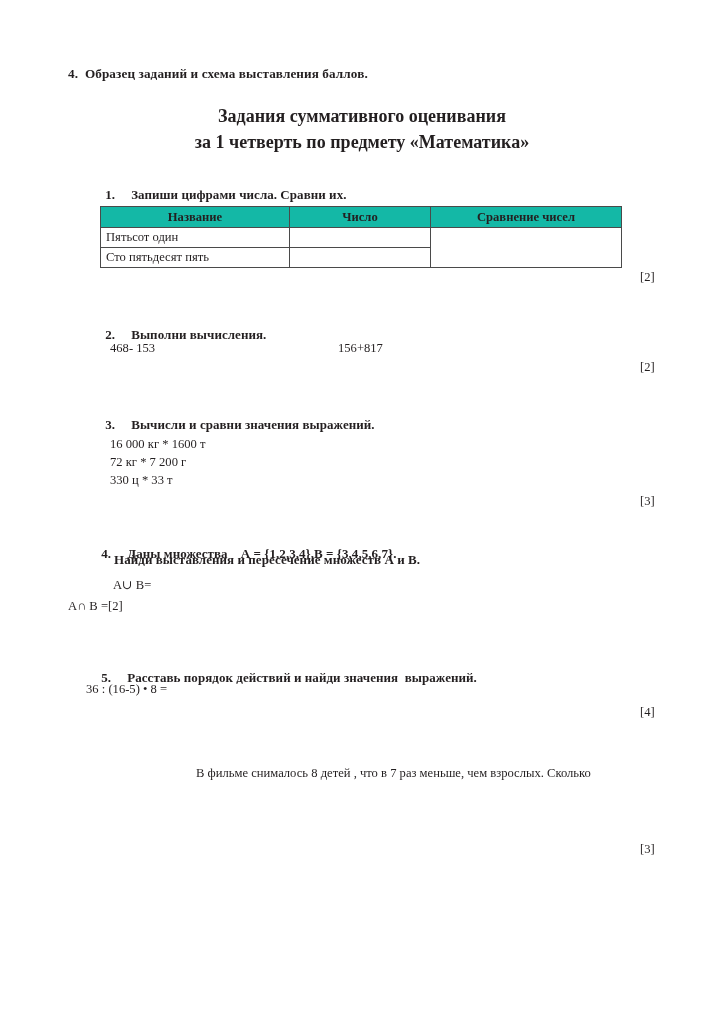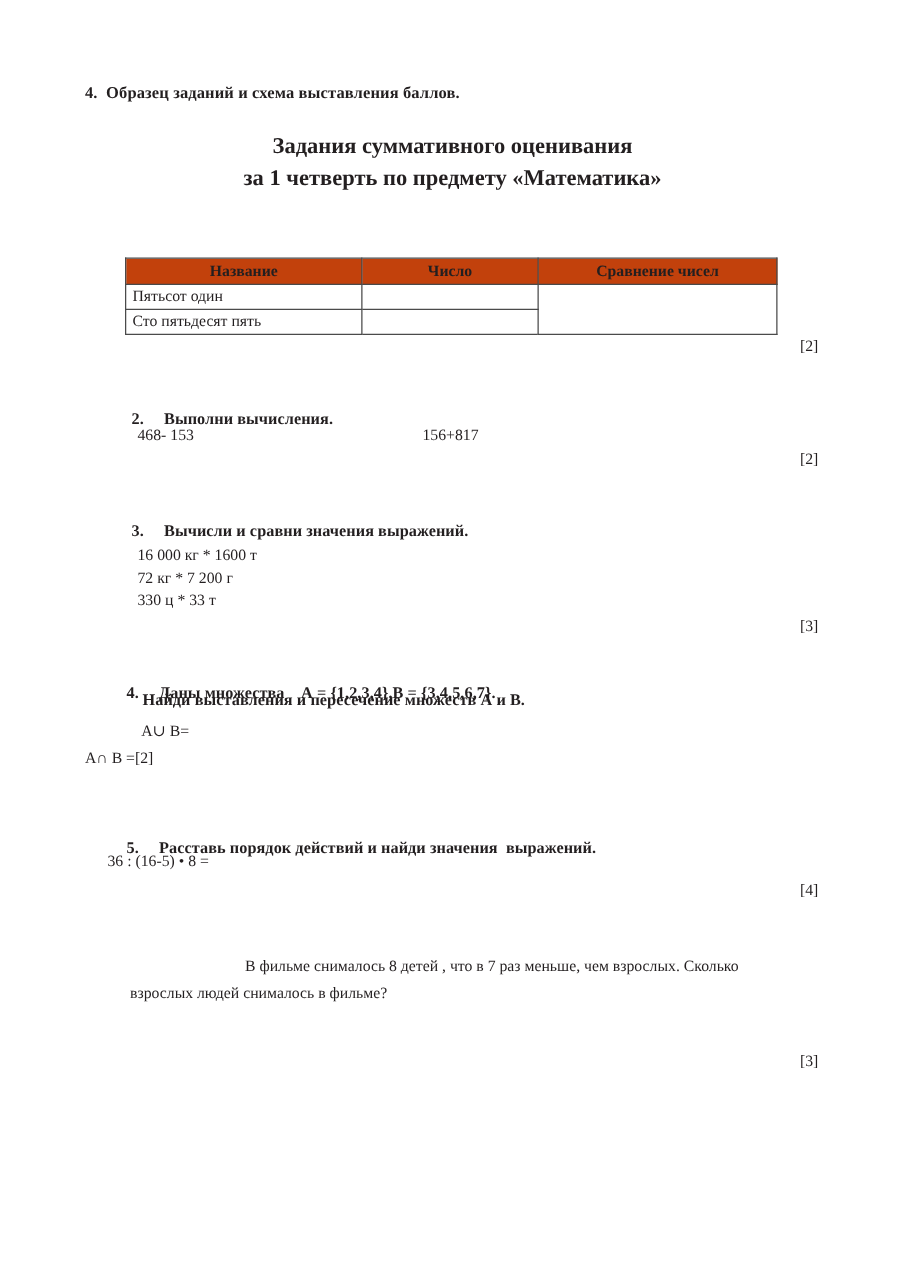--- a/index.html
+++ b/index.html
@@ -88,21 +88,21 @@
     table-layout: fixed;
   }
   table.t1 th,
   table.t1 td {
     border: 1px solid #4a4a4a;
     padding: 0;
     font-size: 12.6px;
     vertical-align: top;
   }
   table.t1 th {
-    background: #c2410c;
+    background: #14b8a6;
     font-weight: bold;
     text-align: center;
     height: 20px;
     line-height: 20px;
   }
   table.t1 td {
     height: 19px;
     line-height: 19px;
   }
   table.t1 td.lbl {
@@ -119,20 +119,23 @@
 
 <div class="page">
 
   <div class="tx doc-head">4.  Образец заданий и схема выставления баллов.</div>
 
   <div class="title-block">
     <div>Задания суммативного оценивания</div>
     <div>за 1 четверть по предмету «Математика»</div>
   </div>
 
+  <div class="tx task-head" style="left:92px; top:170px;">
+    <span class="num">1.</span><span>Запиши цифрами числа. Сравни их.</span>
+  </div>
 
   <div class="tbl-wrap">
     <table class="t1">
       <thead>
         <tr>
           <th class="c1">Название</th>
           <th class="c2">Число</th>
           <th class="c3">Сравнение чисел</th>
         </tr>
       </thead>
@@ -174,16 +177,15 @@
   <div class="tx body-line" style="left:113px; top:577px;">А∪ В=</div>
   <div class="tx body-line" style="left:68px; top:598px;">А∩ В =[2]</div>
 
   <div class="tx task-head" style="left:88px; top:653px;">
     <span class="num">5.</span><span>Расставь порядок действий и найди значения  выражений.</span>
   </div>
   <div class="tx body-line" style="left:86px; top:681px;">36 : (16-5) • 8 =</div>
   <div class="mark" style="left:640px; top:705px;">[4]</div>
 
   <div class="tx body-line" style="left:196px; top:765px;">В фильме снималось 8 детей , что в 7 раз меньше, чем взрослых. Сколько</div>
-  <div class="tx body-line" style="left:104px; top:786px;">взрослых людей снималось в фильме?</div>
   <div class="mark" style="left:640px; top:842px;">[3]</div>
 
 </div>
 
 </body></html>

